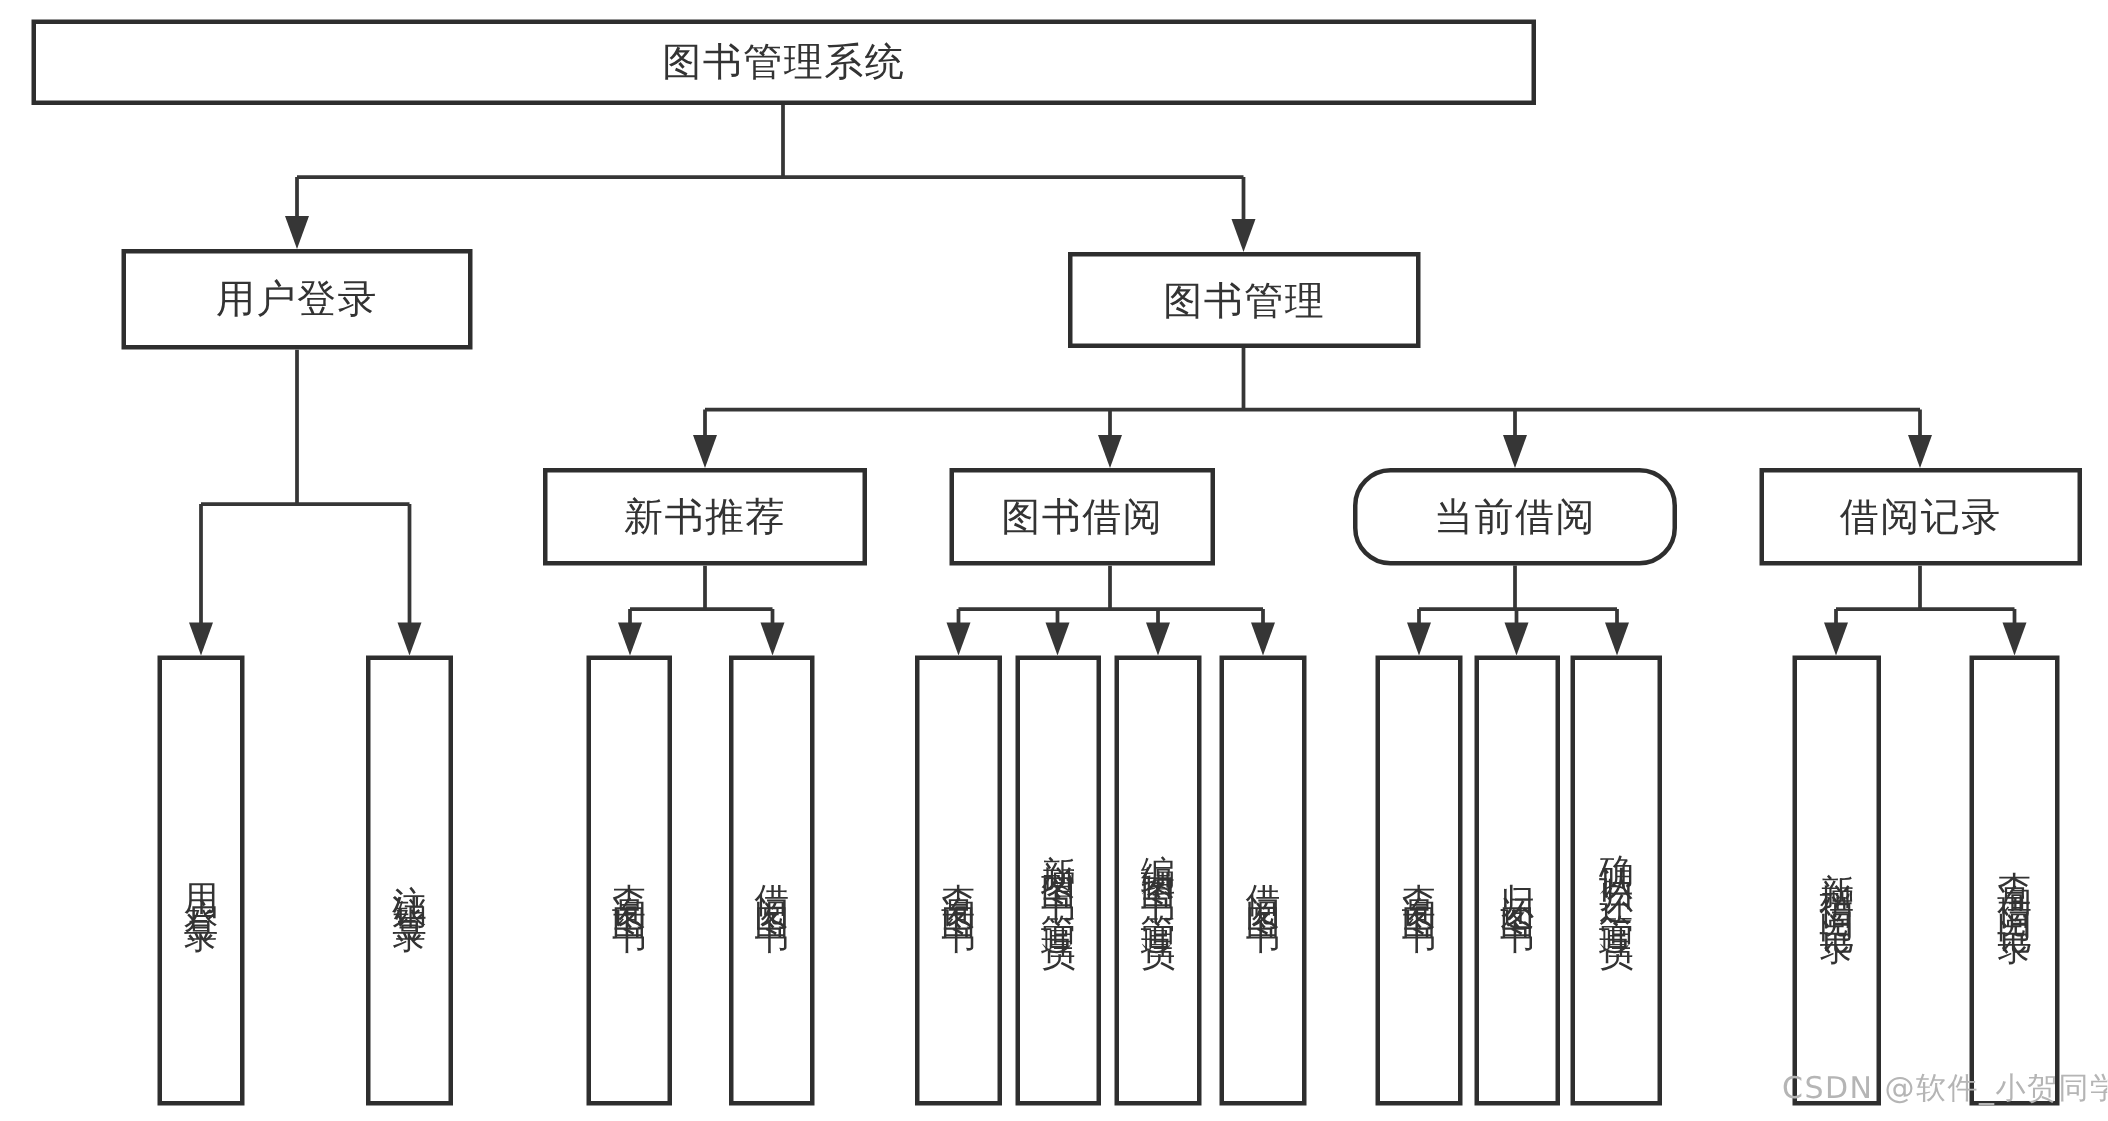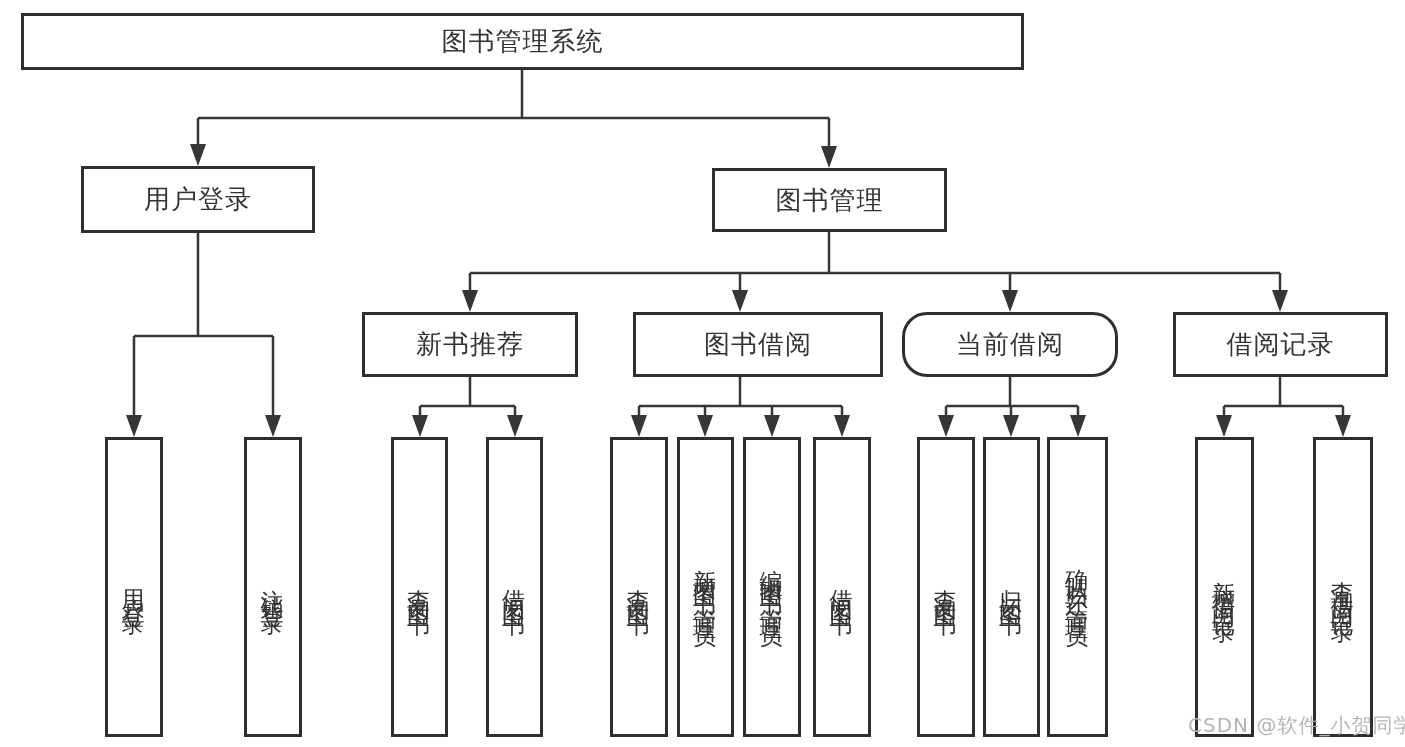--- a/index.html
+++ b/index.html
@@ -93,21 +93,21 @@
   <div class="box h" style="left:81px; top:166px; width:234px; height:67px;">
     <span>用户登录</span>
   </div>
   <div class="box h" style="left:712px; top:168px; width:235px; height:64px;">
     <span>图书管理</span>
   </div>
 
   <div class="box h" style="left:362px; top:312px; width:216px; height:65px;">
     <span>新书推荐</span>
   </div>
-  <div class="box h" style="left:633px; top:312px; width:250px; height:65px;">
+  <div class="box h" style="left:633px; top:312px; width:177px; height:65px;">
     <span>图书借阅</span>
   </div>
   <div class="box h" style="left:902px; top:312px; width:216px; height:65px;border-radius:25px;">
     <span>当前借阅</span>
   </div>
   <div class="box h" style="left:1173px; top:312px; width:215px; height:65px;">
     <span>借阅记录</span>
   </div>
 
   <div class="box v" style="left:105px; top:437px; width:58px; height:300px;">

